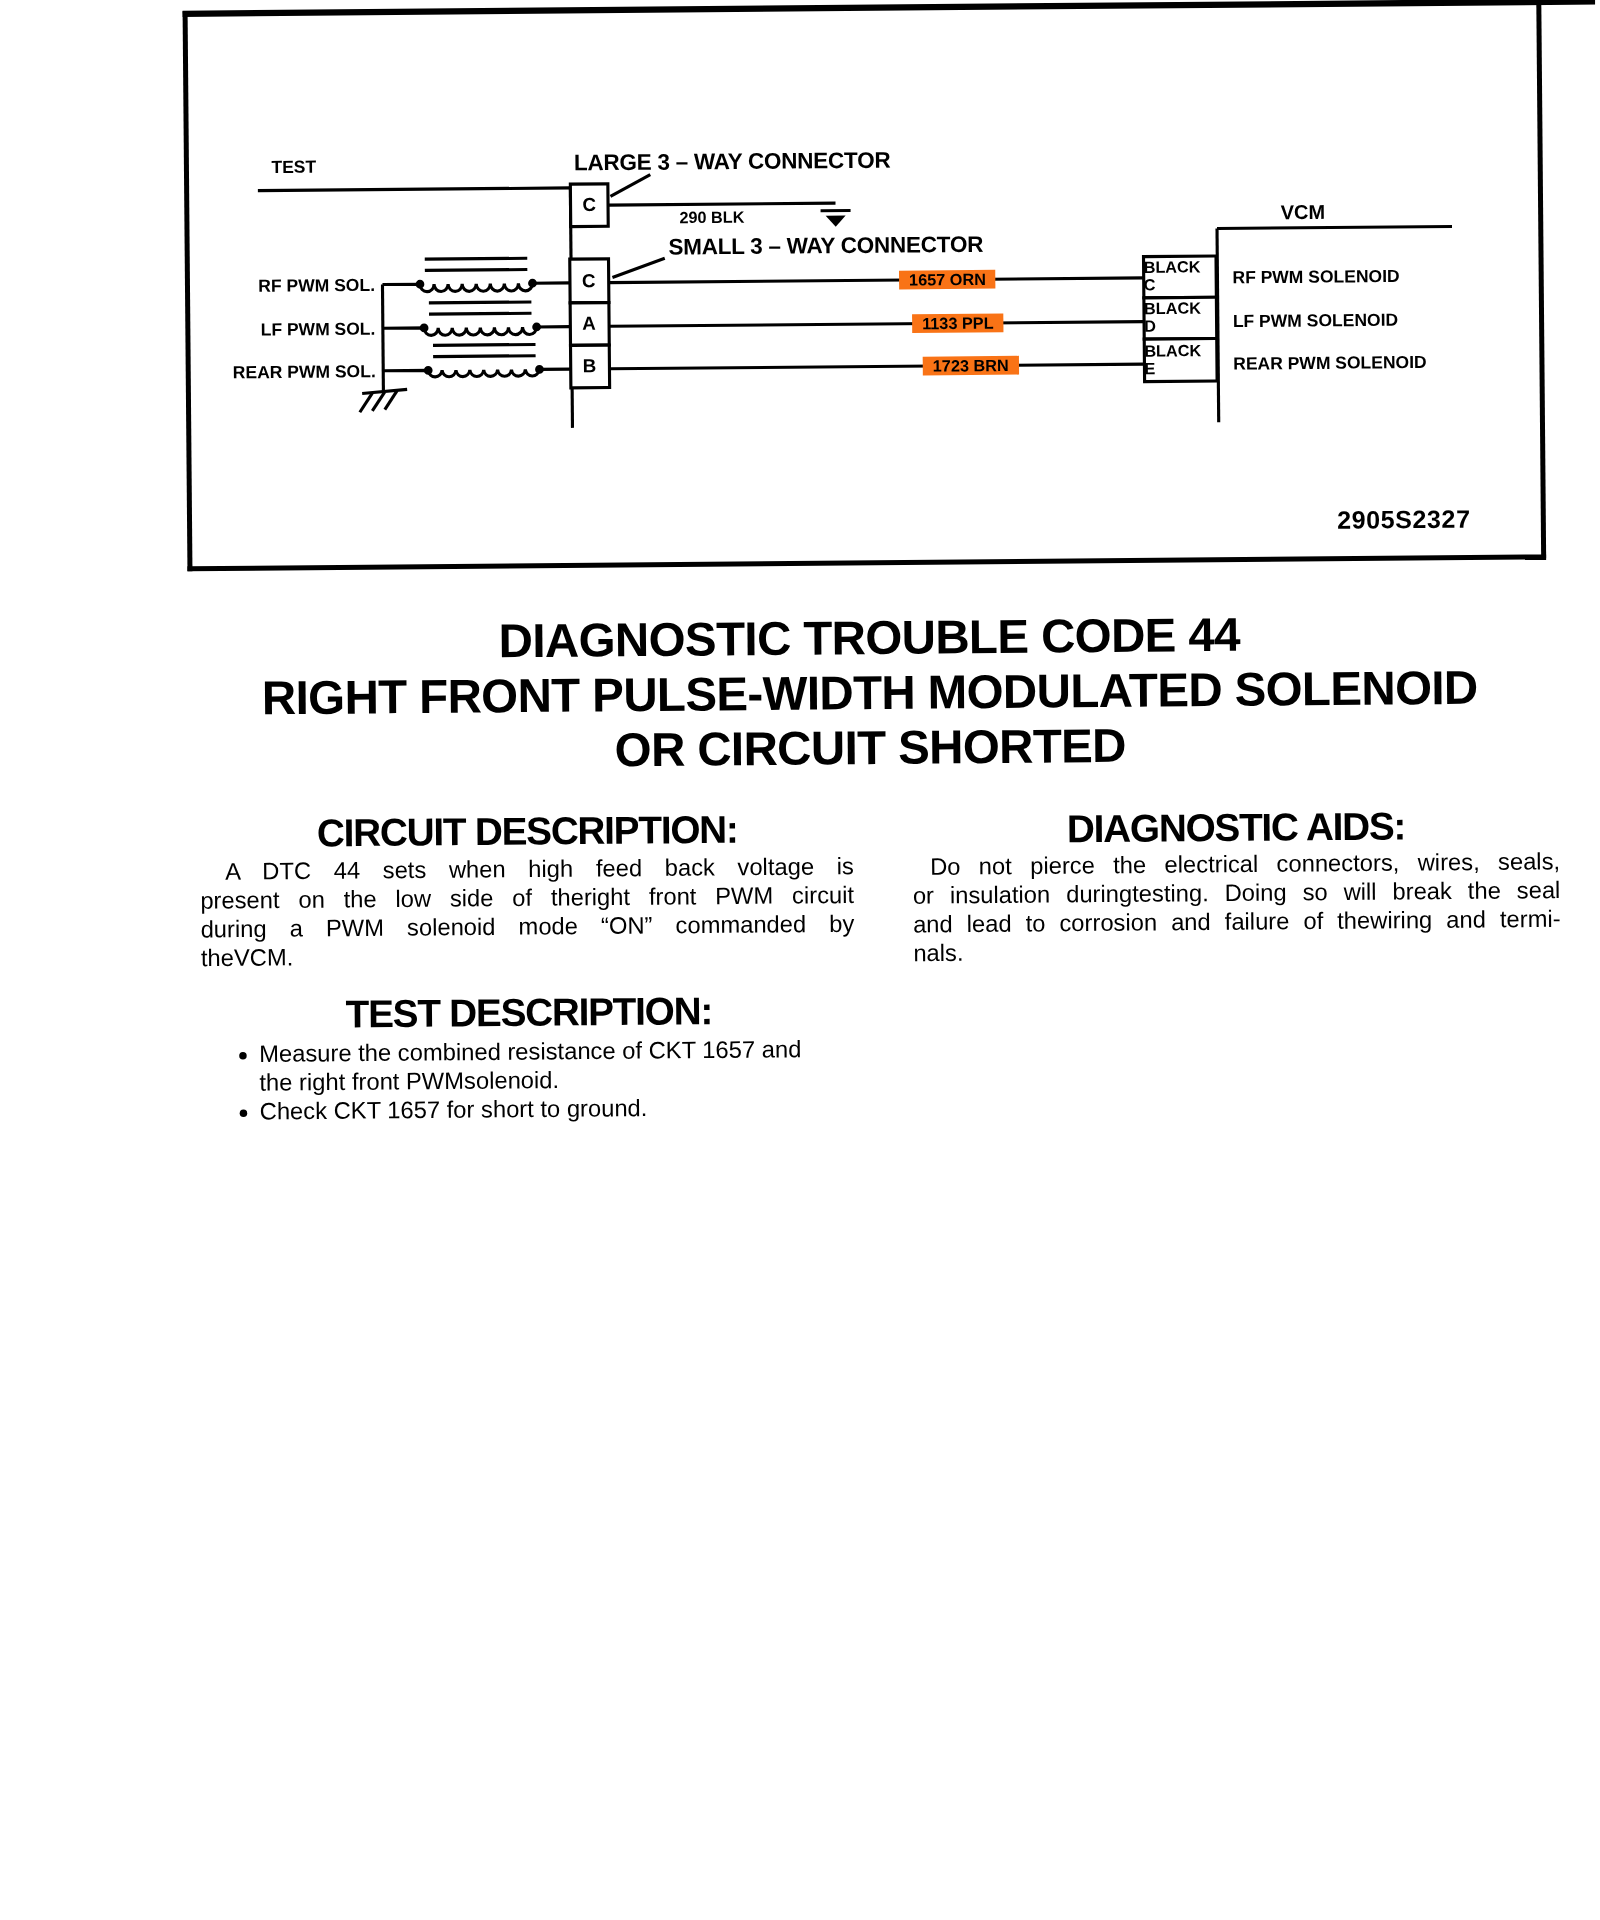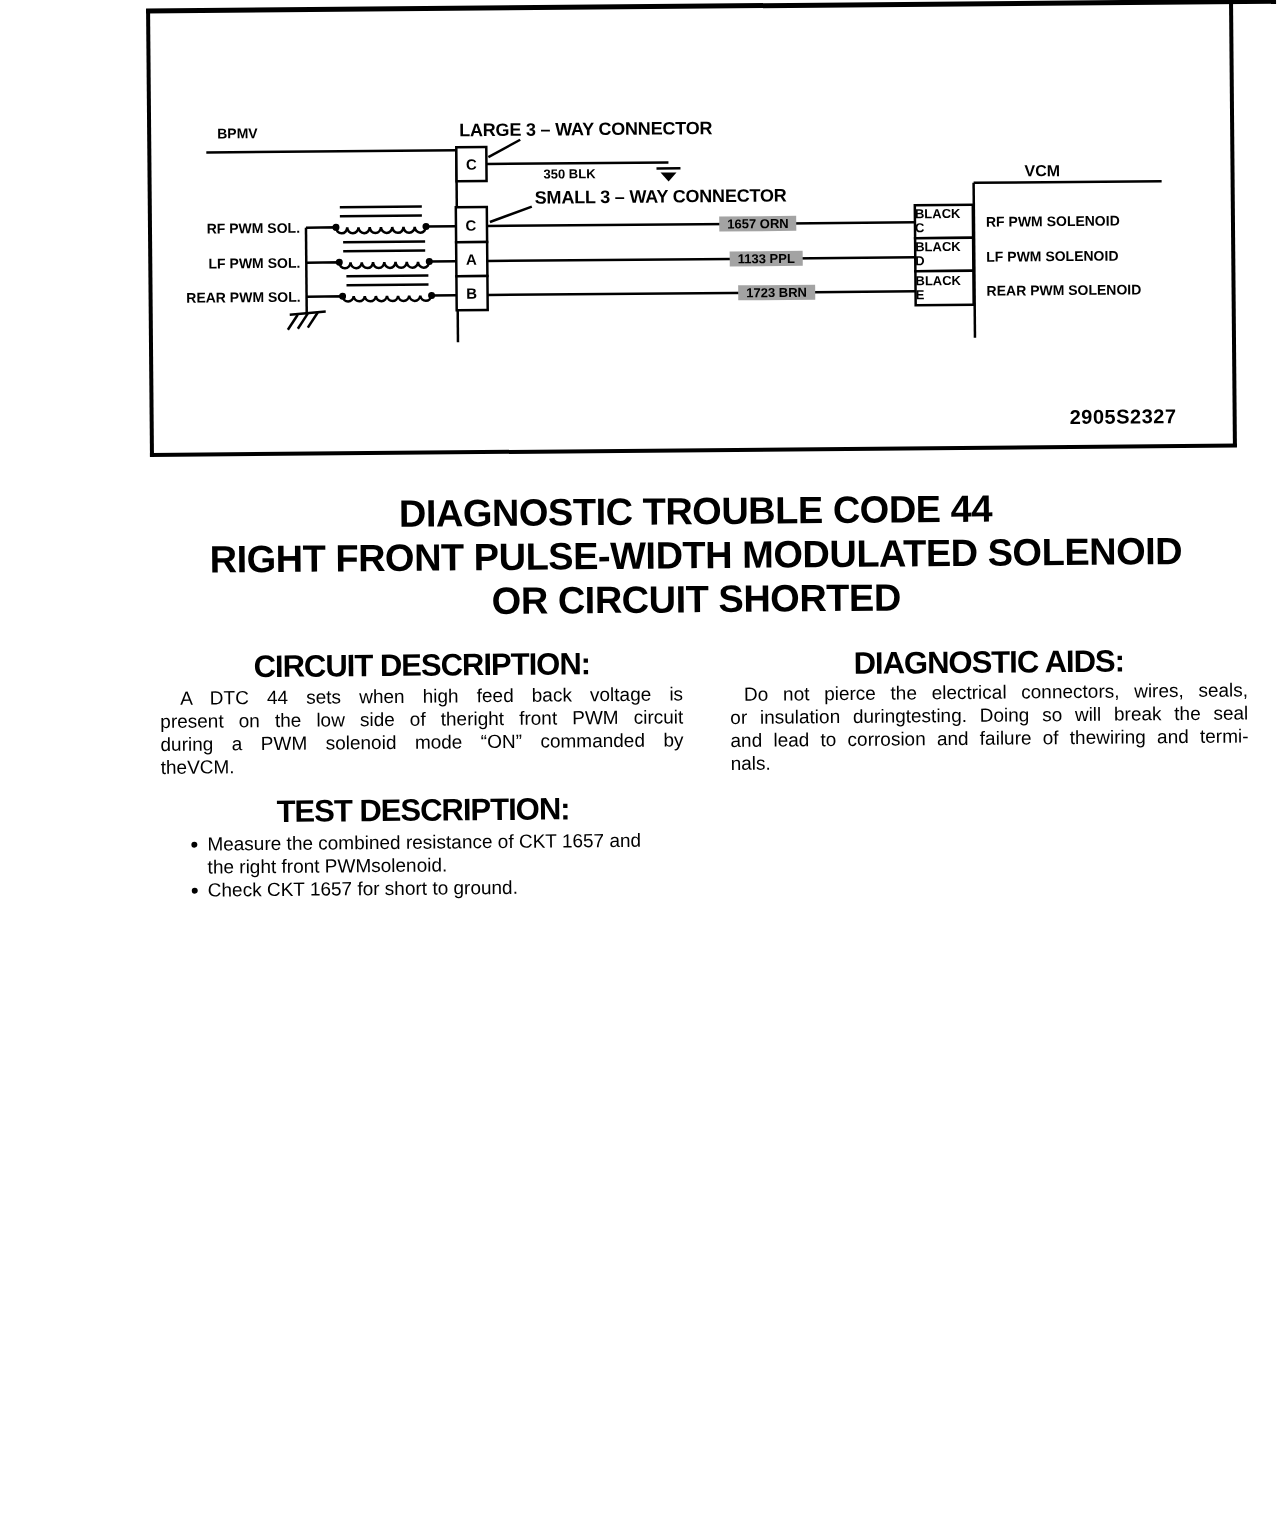--- a/index.html
+++ b/index.html
@@ -7,21 +7,21 @@
     width:1280px;height:1536px;background:#ffffff;color:#000;
     font-family:"Liberation Sans",sans-serif;overflow:hidden;position:relative;
   }
   #tilt{position:absolute;inset:0;transform:rotate(-0.5deg);transform-origin:150px 460px;}
   svg{position:absolute;left:0;top:0;}
   .lbl{position:absolute;font-weight:bold;white-space:nowrap;}
   .pin{position:absolute;font-weight:bold;font-size:15px;transform:translate(-50%,-50%);}
   .blackpin{position:absolute;width:58px;font-weight:bold;font-size:13px;line-height:14px;transform:translateY(-50%);}
   .sol-left{position:absolute;left:150px;width:152px;text-align:right;font-weight:bold;font-size:14px;transform:translateY(-50%);white-space:nowrap;}
   .sol-right{position:absolute;left:988px;font-weight:bold;font-size:14px;transform:translateY(-50%);white-space:nowrap;}
-  .wire-label{position:absolute;font-weight:bold;font-size:13px;background:#a3a3a3;padding:0 8px;transform:translate(-50%,-50%);white-space:nowrap;}
+  .wire-label{position:absolute;font-weight:bold;font-size:13px;background:#f97316;padding:0 8px;transform:translate(-50%,-50%);white-space:nowrap;}
   .conn-title{position:absolute;font-weight:bold;font-size:18px;letter-spacing:-0.2px;white-space:nowrap;}
   .fig-num{position:absolute;left:1070px;top:414px;font-weight:bold;font-size:20px;letter-spacing:0.5px;}
   .page-title{position:absolute;left:150px;top:494px;width:1090px;text-align:center;
     font-weight:bold;font-size:38px;line-height:44px;letter-spacing:-0.5px;}
   .col-heading{position:absolute;font-weight:bold;font-size:31px;letter-spacing:-1px;text-align:center;}
   .para{position:absolute;font-size:19px;line-height:23px;}
   .para .just{text-align:justify;text-align-last:justify;}
   .ind20{padding-left:20px;}
   .ind14{padding-left:14px;}
   .bullets{position:absolute;left:186px;top:833px;width:500px;font-size:19px;line-height:23px;}
@@ -109,23 +109,23 @@
         <line x1="976" y1="190" x2="976" y2="345"></line>
       </g>
 
       <g fill="#fff">
         <rect x="917" y="212" width="58" height="33"></rect>
         <rect x="917" y="245" width="58" height="33"></rect>
         <rect x="917" y="278" width="58" height="34"></rect>
       </g>
     </svg>
 
-    <div class="lbl" style="left:220px;top:126px;font-size:14px;">BPMV</div>
+    <div class="lbl" style="left:220px;top:126px;font-size:14px;">TEST</div>
     <div class="conn-title" style="left:462px;top:123px;">LARGE 3 – WAY CONNECTOR</div>
-    <div class="lbl" style="left:546px;top:170px;font-size:13px;">350 BLK</div>
+    <div class="lbl" style="left:546px;top:170px;font-size:13px;">290 BLK</div>
     <div class="conn-title" style="left:537px;top:191px;">SMALL 3 – WAY CONNECTOR</div>
     <div class="lbl" style="left:1027px;top:170px;font-size:16px;">VCM</div>
 
     <div class="pin" style="left:474px;top:167px;">C</div>
     <div class="pin" style="left:473px;top:228px;">C</div>
     <div class="pin" style="left:473px;top:262px;">A</div>
     <div class="pin" style="left:473px;top:296px;">B</div>
 
     <div class="sol-left" style="top:229px;">RF PWM SOL.</div>
     <div class="sol-left" style="top:264px;">LF PWM SOL.</div>

